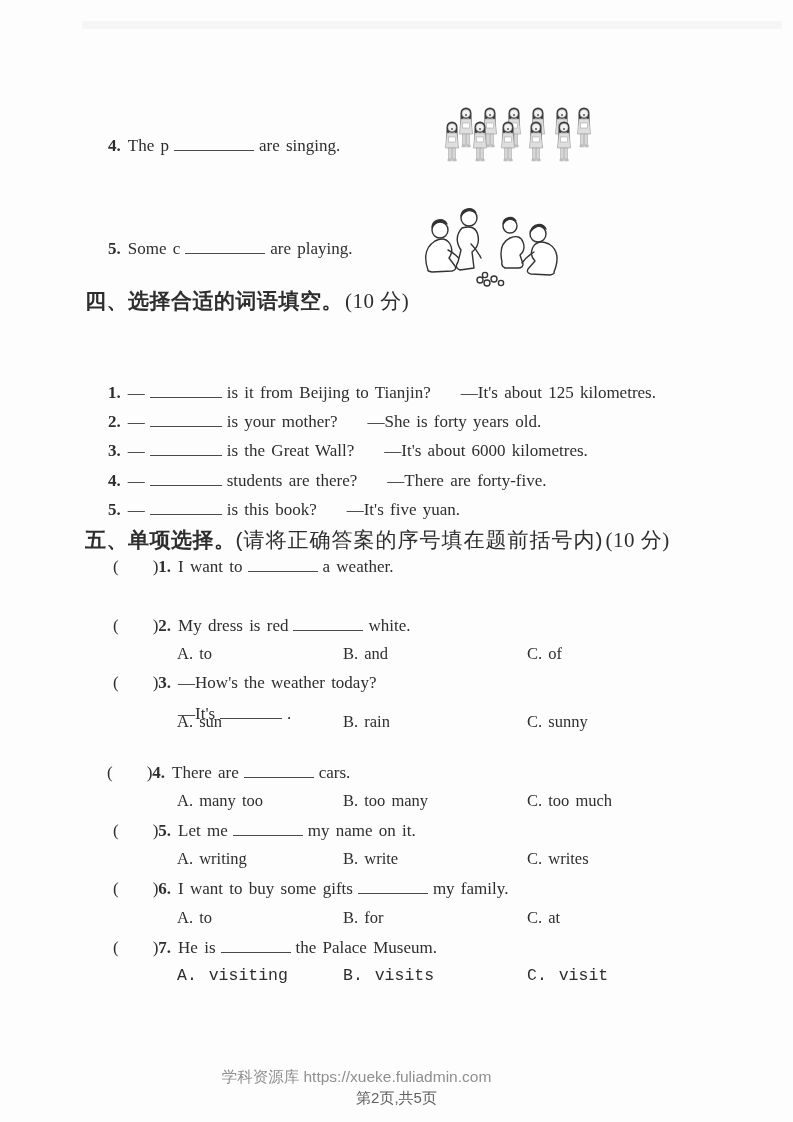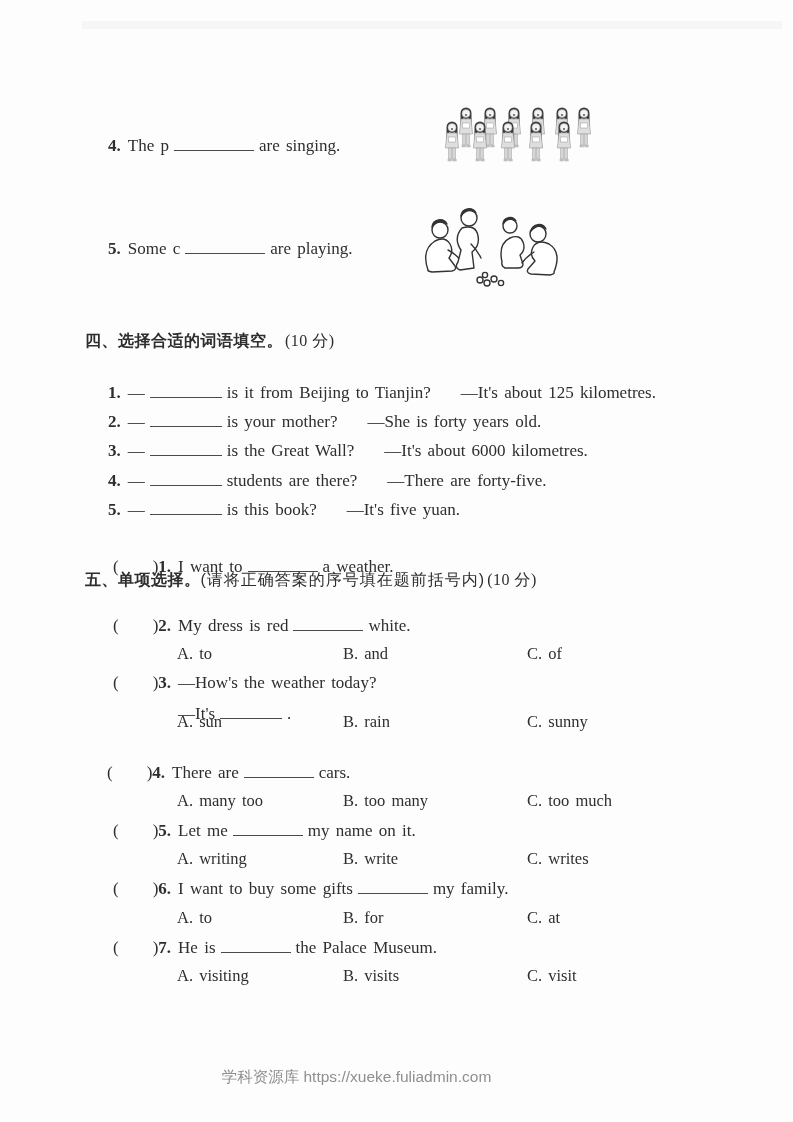--- a/index.html
+++ b/index.html
@@ -9,21 +9,21 @@
   }
   .abs{position:absolute;white-space:nowrap;}
   .en{font-size:17px;word-spacing:2px;}
   .cn{font-family:"Liberation Sans","DejaVu Sans",sans-serif;}
   .num{font-weight:bold;margin-right:7px;}
   .blank{display:inline-block;height:15px;border-bottom:1.4px solid #4a4a4a;margin:0 5px;vertical-align:baseline;}
   .w80{width:80px;}.w72{width:72px;}.w70{width:70px;}.w62{width:62px;}
   .dash{margin-right:0;}
   .gap30{display:inline-block;width:30px;}
   .pgap{display:inline-block;width:34px;}
-  .heading{font-size:16px;font-weight:bold;letter-spacing:0.5px;margin-top:44px;}
+  .heading{font-size:21px;font-weight:bold;letter-spacing:0.5px;}
   .pts{font-weight:normal;font-family:"Liberation Serif","DejaVu Serif",serif;margin-left:2px;}
   .note{font-weight:normal;letter-spacing:1px;}
   .wordbox{
     position:absolute;left:185px;top:327px;width:433px;height:33px;
     border:2px dashed #555;border-radius:9px;
     display:flex;align-items:center;justify-content:space-between;
     padding:0 15px;font-size:16.5px;color:#333;word-spacing:3px;
   }
   .optrow{position:absolute;left:0;width:793px;height:22px;font-size:16.5px;word-spacing:2px;}
   .opt{position:absolute;}
@@ -179,21 +179,22 @@
   </div>
   <div class="optrow" style="top:908px;">
     <span class="opt oA">A. to</span>
     <span class="opt oB">B. for</span>
     <span class="opt oC">C. at</span>
   </div>
 
   <div class="abs en" style="left:113px;top:937px;">
     <span>(</span><span class="pgap"></span><span>)</span><span class="num">7.</span><span>He is</span><span class="blank w70"></span><span>the Palace Museum.</span>
   </div>
-  <div class="optrow" style="top:966px;">
+  <div class="optrow" style="top:966px;font-family:Liberation Mono, monospace;">
     <span class="opt oA">A. visiting</span>
     <span class="opt oB">B. visits</span>
     <span class="opt oC">C. visit</span>
   </div>
 
   <div class="footer-site">学科资源库 https://xueke.fuliadmin.com</div>
+  <div class="footer-page">第2页,共5页</div>
 
 </div>
 
 </body></html>

